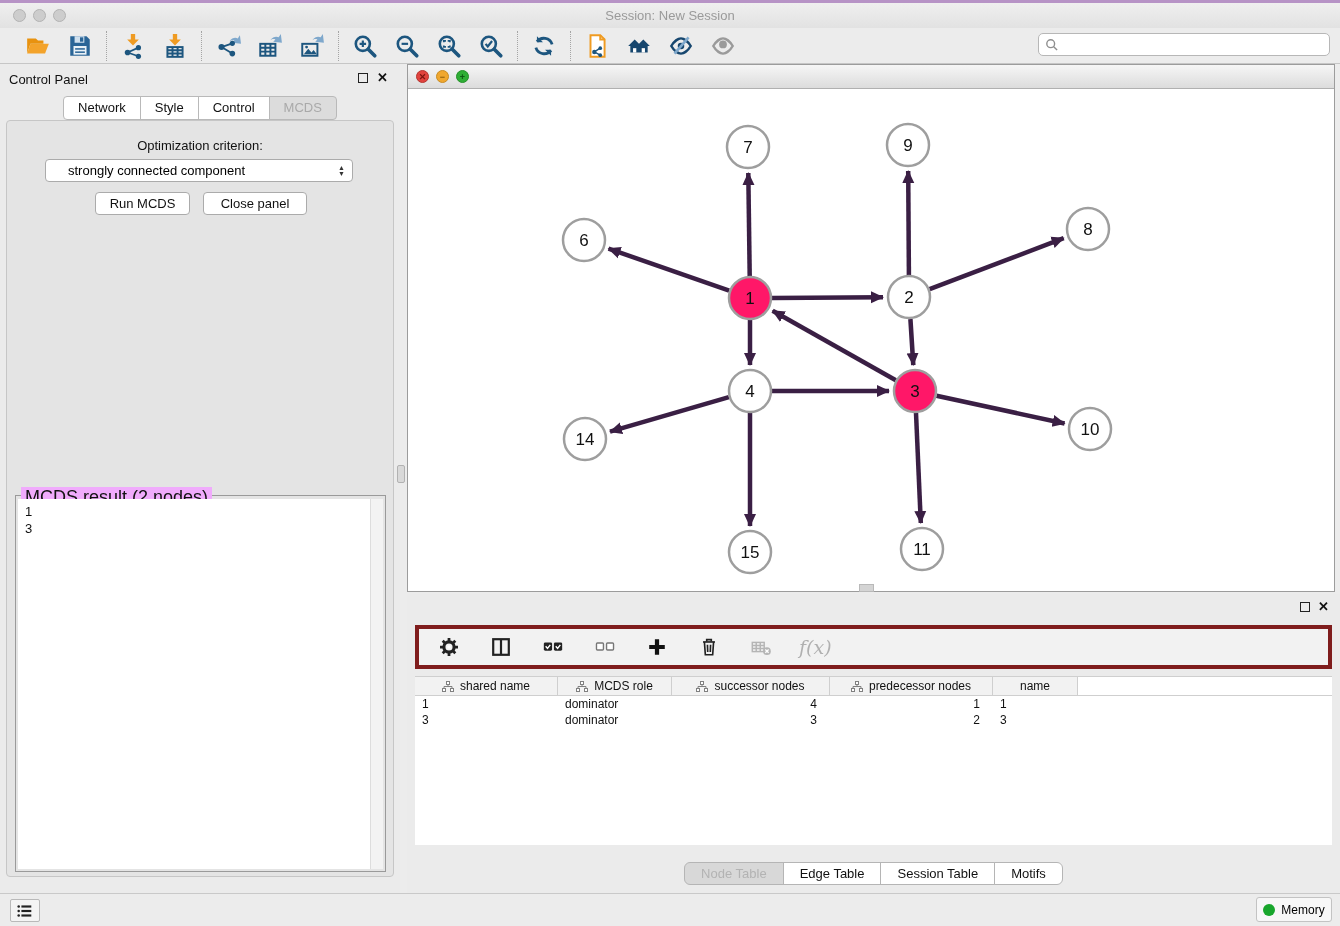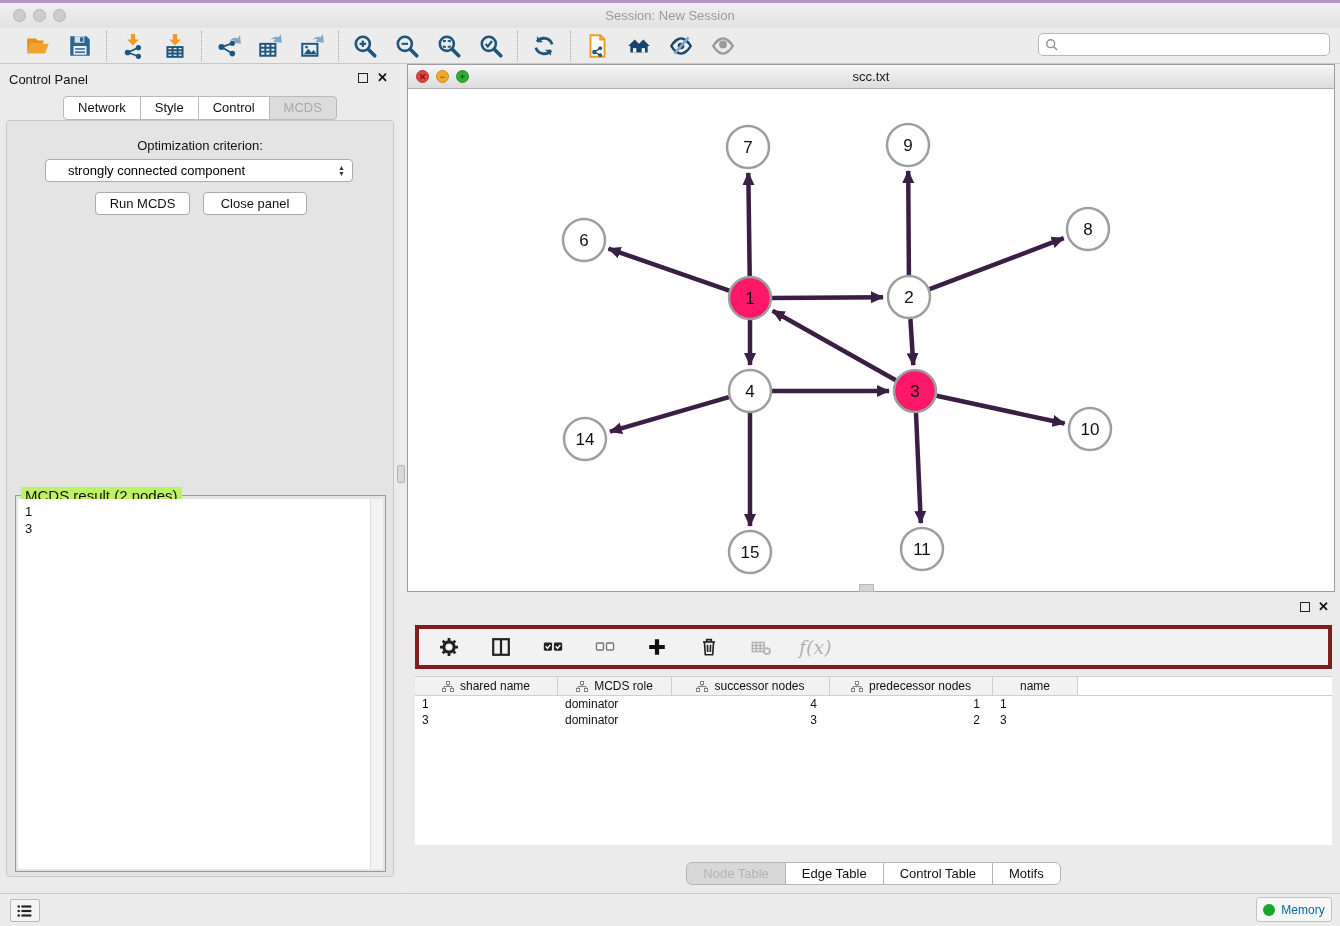--- a/index.html
+++ b/index.html
@@ -35,21 +35,21 @@
   .cp-tab:last-child { border-radius:0 4px 4px 0; }
   .cp-tab.active { background:#dcdcdc; color:#a9a9a9; }
   .cp-body { position:absolute; left:6px; top:56px; width:388px; height:757px; background:#e4e4e4; border:1px solid #c6c6c6; border-radius:4px; }
   .opt-label { position:absolute; left:0; width:100%; top:17px; text-align:center; font-size:13px; color:#111; }
   .criterion-select { position:absolute; left:38px; top:38px; width:308px; height:23px; background:#fff; border:1px solid #ababab; border-radius:4px; display:flex; align-items:center; padding-left:22px; font-size:13px; }
   .criterion-select .stepper { margin-left:auto; margin-right:7px; display:flex; flex-direction:column; font-size:7px; line-height:6px; color:#333; }
   .cp-btn { position:absolute; top:71px; height:23px; background:#fff; border:1px solid #ababab; border-radius:4px; font-size:13px; font-family:"Liberation Sans",sans-serif; color:#111; }
   .run-btn { left:88px; width:95px; }
   .closep-btn { left:196px; width:104px; }
   .result-group { position:absolute; left:8px; top:374px; width:371px; height:377px; border:1px solid #9a9a9a; }
-  .result-legend { position:absolute; left:5px; top:-9px; background:#bef264; padding:0 4px; font-size:15px; color:#111; }
+  .result-legend { position:absolute; left:5px; top:-9px; background:#f0abfc; padding:0 4px; font-size:18px; color:#111; }
   .result-white { position:absolute; left:2px; top:3px; right:2px; bottom:2px; background:#fff; }
   .result-scroll { position:absolute; right:0; top:0; bottom:0; width:13px; background:#f3f3f3; border-left:1px solid #ddd; }
   .result-lines { padding:4px 0 0 7px; font-size:13px; line-height:17px; color:#111; }
 
   .left-grip { position:absolute; left:397px; top:465px; width:8px; height:18px; background:#d9d9d9; border:1px solid #b2b2b2; border-radius:2px; }
 
   
   .network-window { position:absolute; left:407px; top:64px; width:928px; height:528px; border:1px solid #9c9c9c; background:#fff; }
   .net-titlebar { position:absolute; left:0; top:0; width:100%; height:24px; background:linear-gradient(#f6f6f6,#dcdcdc); border-bottom:1px solid #b0b0b0; }
   .traffic-net { position:absolute; left:8px; top:5px; display:flex; gap:7px; }
@@ -76,21 +76,21 @@
 
   .tp-tabs { position:absolute; left:0; top:268px; width:100%; display:flex; justify-content:center; }
   .tp-tab { height:23px; line-height:21px; padding:0 16px; font-size:13px; background:#fff; border:1px solid #b5b5b5; margin-left:-1px; color:#111; }
   .tp-tab:first-child { border-radius:6px 0 0 6px; margin-left:0; }
   .tp-tab:last-child { border-radius:0 6px 6px 0; }
   .tp-tab.active { background:#d8d8d8; color:#b3b3b3; }
 
   
   .statusbar { position:absolute; left:0; top:893px; width:1340px; height:33px; background:#ececec; border-top:1px solid #c9c9c9; }
   .list-btn { position:absolute; left:10px; top:5px; width:30px; height:23px; background:#f4f4f4; border:1px solid #b9b9b9; border-radius:2px; display:flex; align-items:center; justify-content:center; }
-  .memory-btn { position:absolute; right:8px; top:3px; width:76px; height:25px; background:#f7f7f7; border:1px solid #c3c3c3; border-radius:3px; display:flex; align-items:center; justify-content:center; gap:6px; font-size:12px; color:#0369a1; }
+  .memory-btn { position:absolute; right:8px; top:3px; width:76px; height:25px; background:#f7f7f7; border:1px solid #c3c3c3; border-radius:3px; display:flex; align-items:center; justify-content:center; gap:6px; font-size:12px; color:#000000; }
   .memory-dot { width:12px; height:12px; border-radius:50%; background:#18a62c; }
 </style>
 </head>
 <body>
 
 <div class="top-strip"></div>
 <div class="titlebar">
   <div class="traffic-main">
     <span></span>
     <span></span>
@@ -293,21 +293,20 @@
 
 <div class="left-grip"></div>
 
 <div class="network-window">
   <div class="net-titlebar">
     <div class="traffic-net" id="traffic-net">
         <span style="background: rgb(225, 67, 62); border: 1px solid rgb(181, 53, 47); color: rgb(124, 20, 15);">✕</span>
         <span style="background: rgb(240, 167, 46); border: 1px solid rgb(201, 140, 34); color: rgb(138, 93, 10);">−</span>
         <span style="background: rgb(47, 174, 53); border: 1px solid rgb(37, 145, 41); color: rgb(14, 91, 19);">+</span>
       </div>
-    <div class="net-title">scc.txt</div>
   </div>
   <div class="graph-canvas">
     <svg id="graph-svg" width="926" height="502" viewBox="0 0 926 502">
         <defs>
           <marker id="arrow" viewBox="0 0 14 14" refX="12" refY="7" markerWidth="14" markerHeight="14" orient="auto" markerUnits="userSpaceOnUse">
             <path d="M0 1 L13 7 L0 13 z" fill="#3a1f44"></path>
           </marker>
         </defs>
         <line x1="341.7" y1="187.0" x2="340.3" y2="84.0" stroke="#3a1f44" stroke-width="4.5" marker-end="url(#arrow)"></line>
         <line x1="321.2" y1="201.7" x2="200.5" y2="159.6" stroke="#3a1f44" stroke-width="4.5" marker-end="url(#arrow)"></line>
@@ -499,21 +498,21 @@
           <div class="td-cell" style="width: 114px; text-align: left; padding: 0px 0px 0px 7px;">dominator</div>
           <div class="td-cell" style="width: 158px; text-align: right; padding: 0px 13px 0px 0px;">3</div>
           <div class="td-cell" style="width: 163px; text-align: right; padding: 0px 13px 0px 0px;">2</div>
           <div class="td-cell" style="width: 85px; text-align: left; padding: 0px 0px 0px 7px;">3</div>
         </div>
       </div>
   </div>
   <div class="tp-tabs" id="tp-tabs">
       <div class="tp-tab active">Node Table</div>
       <div class="tp-tab">Edge Table</div>
-      <div class="tp-tab">Control Table</div>
+      <div class="tp-tab">Session Table</div>
       <div class="tp-tab">Motifs</div>
     </div>
 </div>
 
 <div class="statusbar">
   <div class="list-btn">
     <svg width="18" height="18" viewBox="0 0 20 20">
         <g fill="#222">
           <circle cx="3" cy="5" r="1.4"></circle>
           <rect x="6" y="3.8" width="11" height="2.4"></rect>

